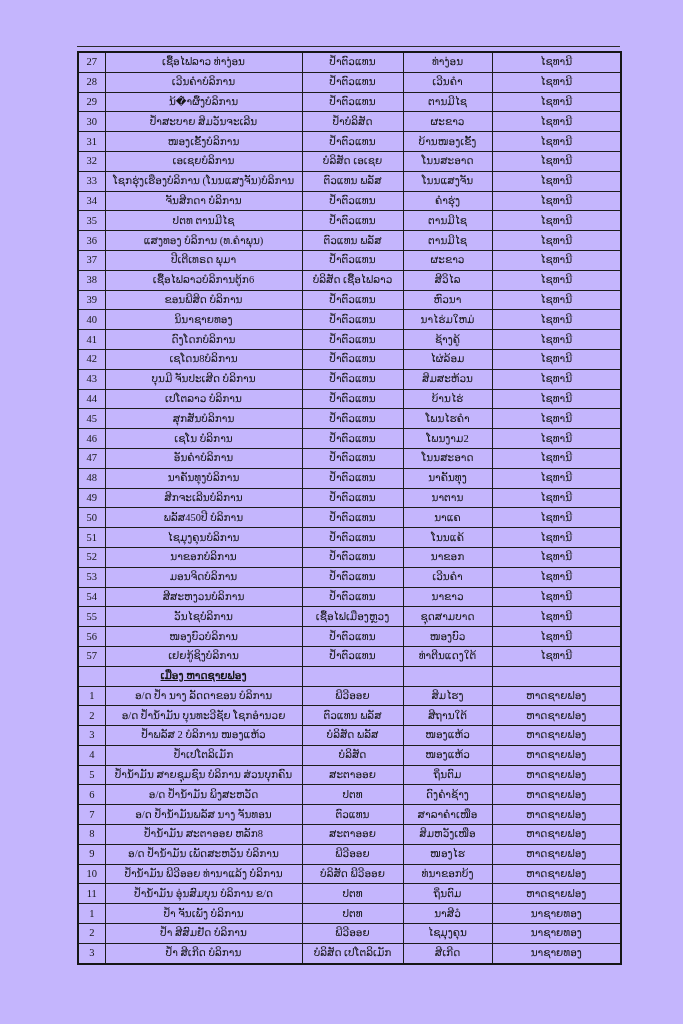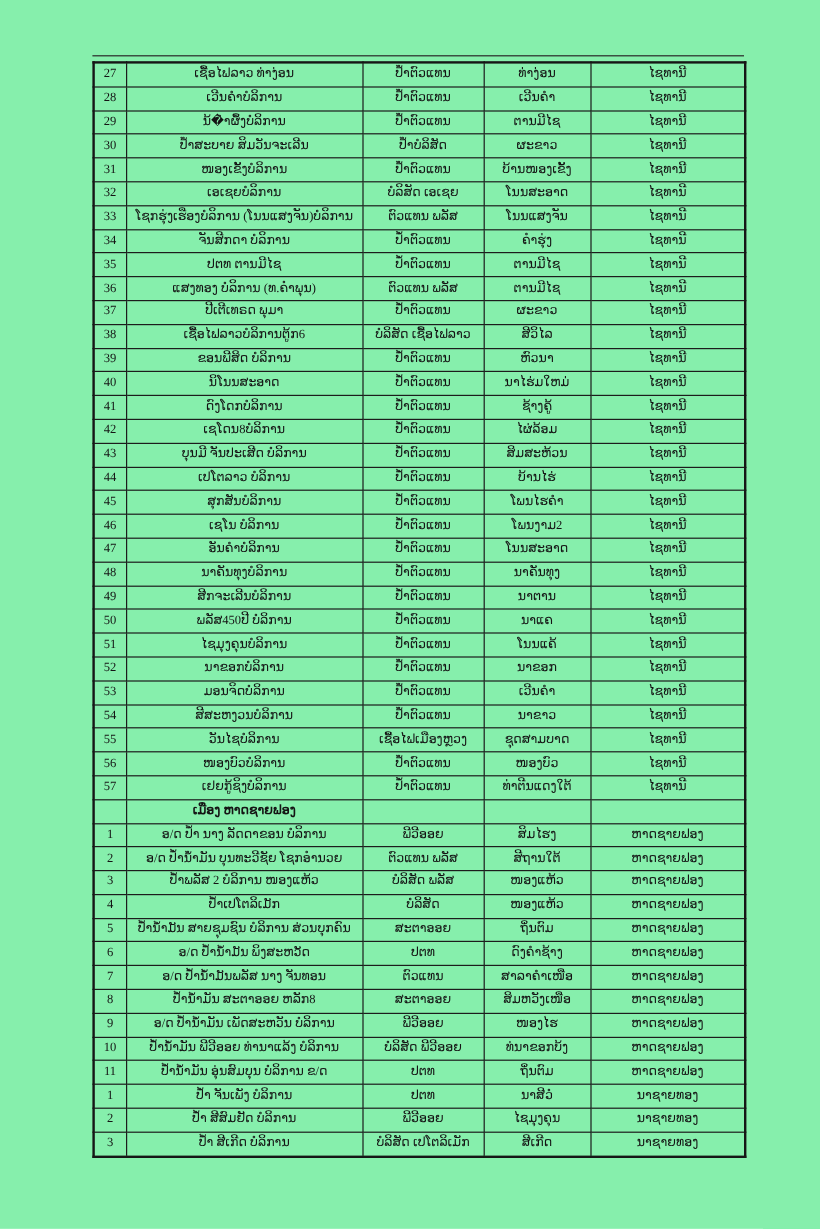--- a/index.html
+++ b/index.html
@@ -1,20 +1,20 @@
 <!DOCTYPE html>
 <html><head>
 <meta charset="utf-8">
 <style>
   html,body{margin:0;padding:0;}
   body{
     width:683px;height:1024px;position:relative;background:#ffffff;
     font-family:"Liberation Serif","DejaVu Serif",serif;
   }
-  .page{position:absolute;left:0;top:0;width:683px;height:1024px;background:#86efac;overflow:hidden;}
+  .page{position:absolute;left:0;top:0;width:683px;height:1024px;background:#c4b5fd;overflow:hidden;}
   .top-rule{position:absolute;left:77px;top:46px;width:543px;height:1px;background:#2a2a2a;}
   table.grid{
     position:absolute;left:77px;top:51px;width:543px;
     border-collapse:collapse;table-layout:fixed;
     border:2px solid #161616;
   }
   table.grid td{
     border:1px solid #1c1c1c;
     height:18.8px;
     font-size:10.5px;
@@ -26,21 +26,21 @@
     vertical-align:middle;
   }
   td.c0{text-align:center;font-size:11px;}
   td.c1{text-align:center;padding-left:4px;}
   td.c2,td.c3,td.c4{text-align:center;}
   td.section-cell{
     font-weight:bold;
     text-align:center;
     font-size:11px;
   }
-  td.section-cell span{margin-top:44px;}
+  td.section-cell span{text-decoration:underline;margin-top:44px;}
 </style>
 </head>
 <body>
 
 <div class="page">
   <div class="top-rule"></div>
   <table class="grid">
     <colgroup>
       <col style="width:27px">
       <col style="width:197px">
@@ -135,21 +135,21 @@
         </tr>
         <tr>
           <td class="c0">39</td>
           <td class="c1">ຂອນພີສິດ ບໍລິການ</td>
           <td class="c2">ປ້ຳຕົວແທນ</td>
           <td class="c3">ຫົວນາ</td>
           <td class="c4">ໄຊທານີ</td>
         </tr>
         <tr>
           <td class="c0">40</td>
-          <td class="c1">ນິໂນນສະອາດ</td>
+          <td class="c1">ນິນາຊາຍທອງ</td>
           <td class="c2">ປ້ຳຕົວແທນ</td>
           <td class="c3">ນາໄຮ່ມໃຫມ່</td>
           <td class="c4">ໄຊທານີ</td>
         </tr>
         <tr>
           <td class="c0">41</td>
           <td class="c1">ດົງໂດກບໍລິການ</td>
           <td class="c2">ປ້ຳຕົວແທນ</td>
           <td class="c3">ຊ້າງຄູ້</td>
           <td class="c4">ໄຊທານີ</td>

